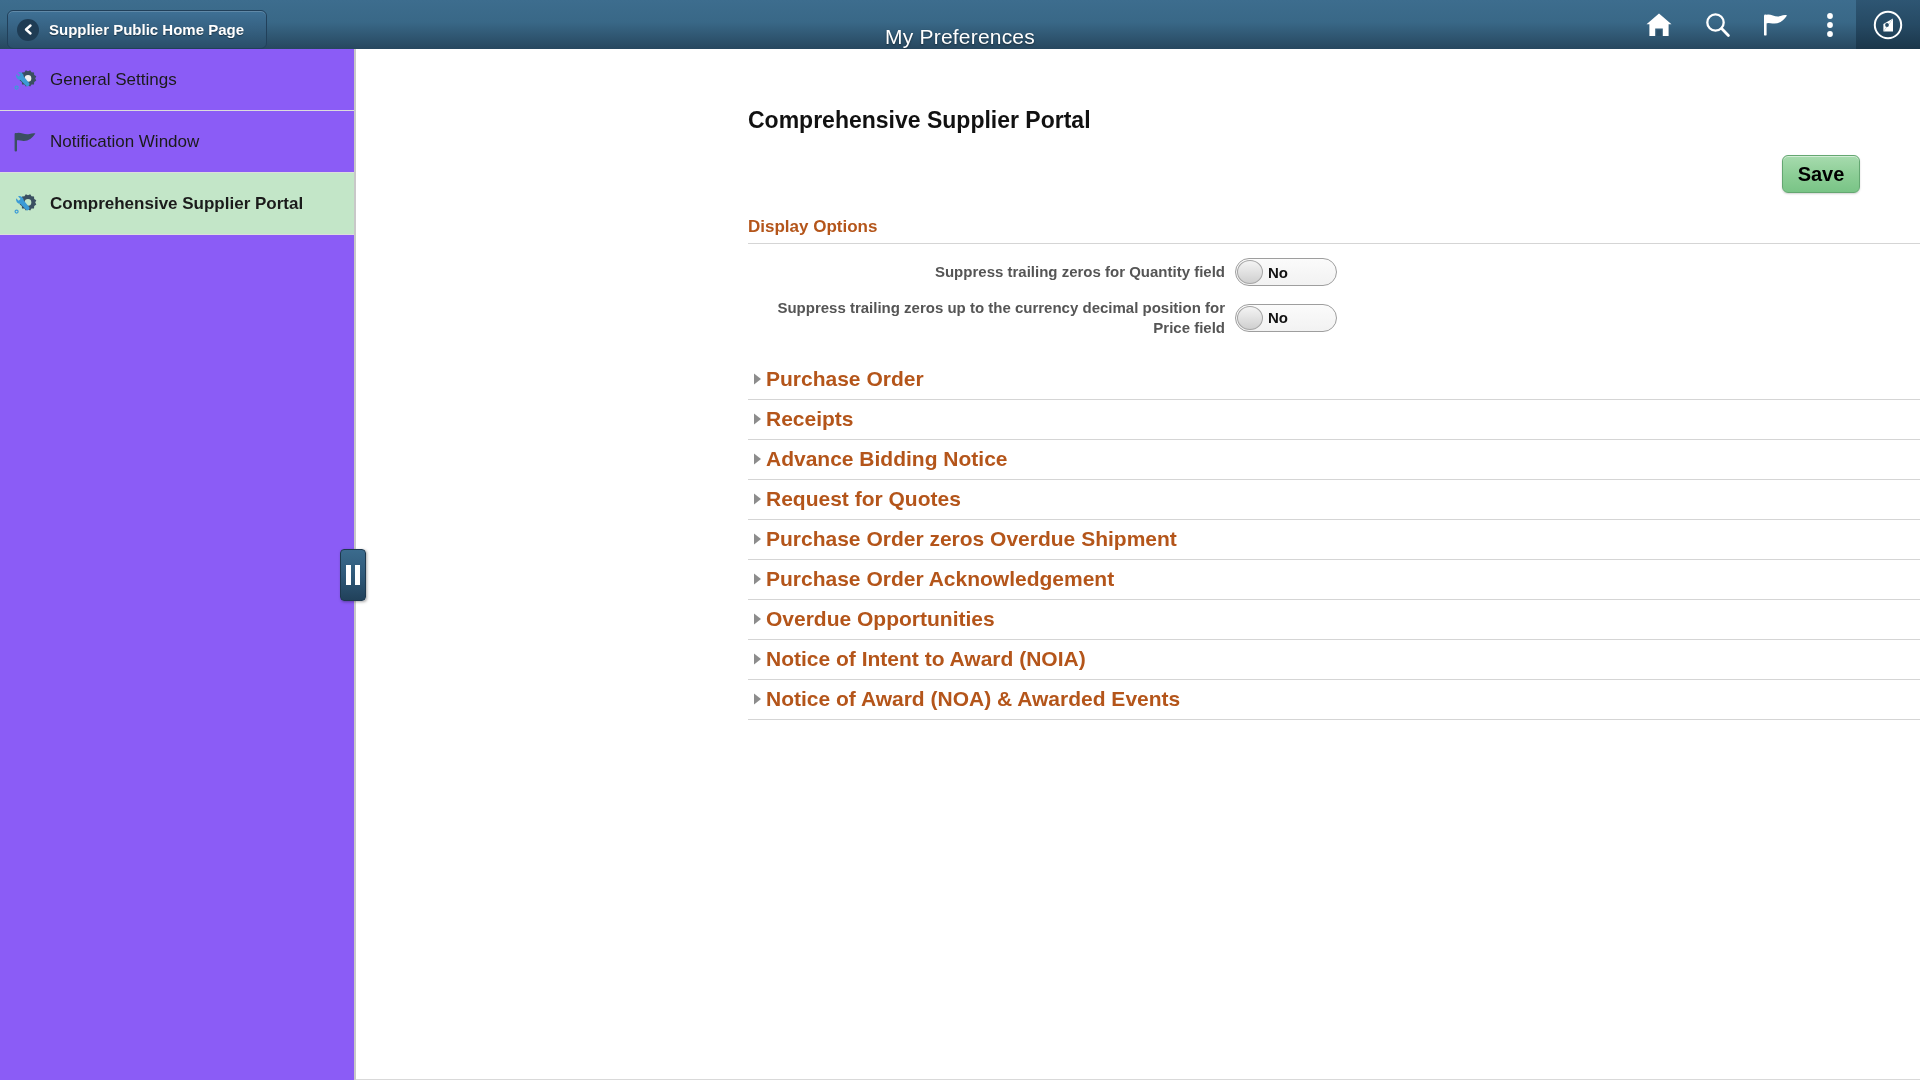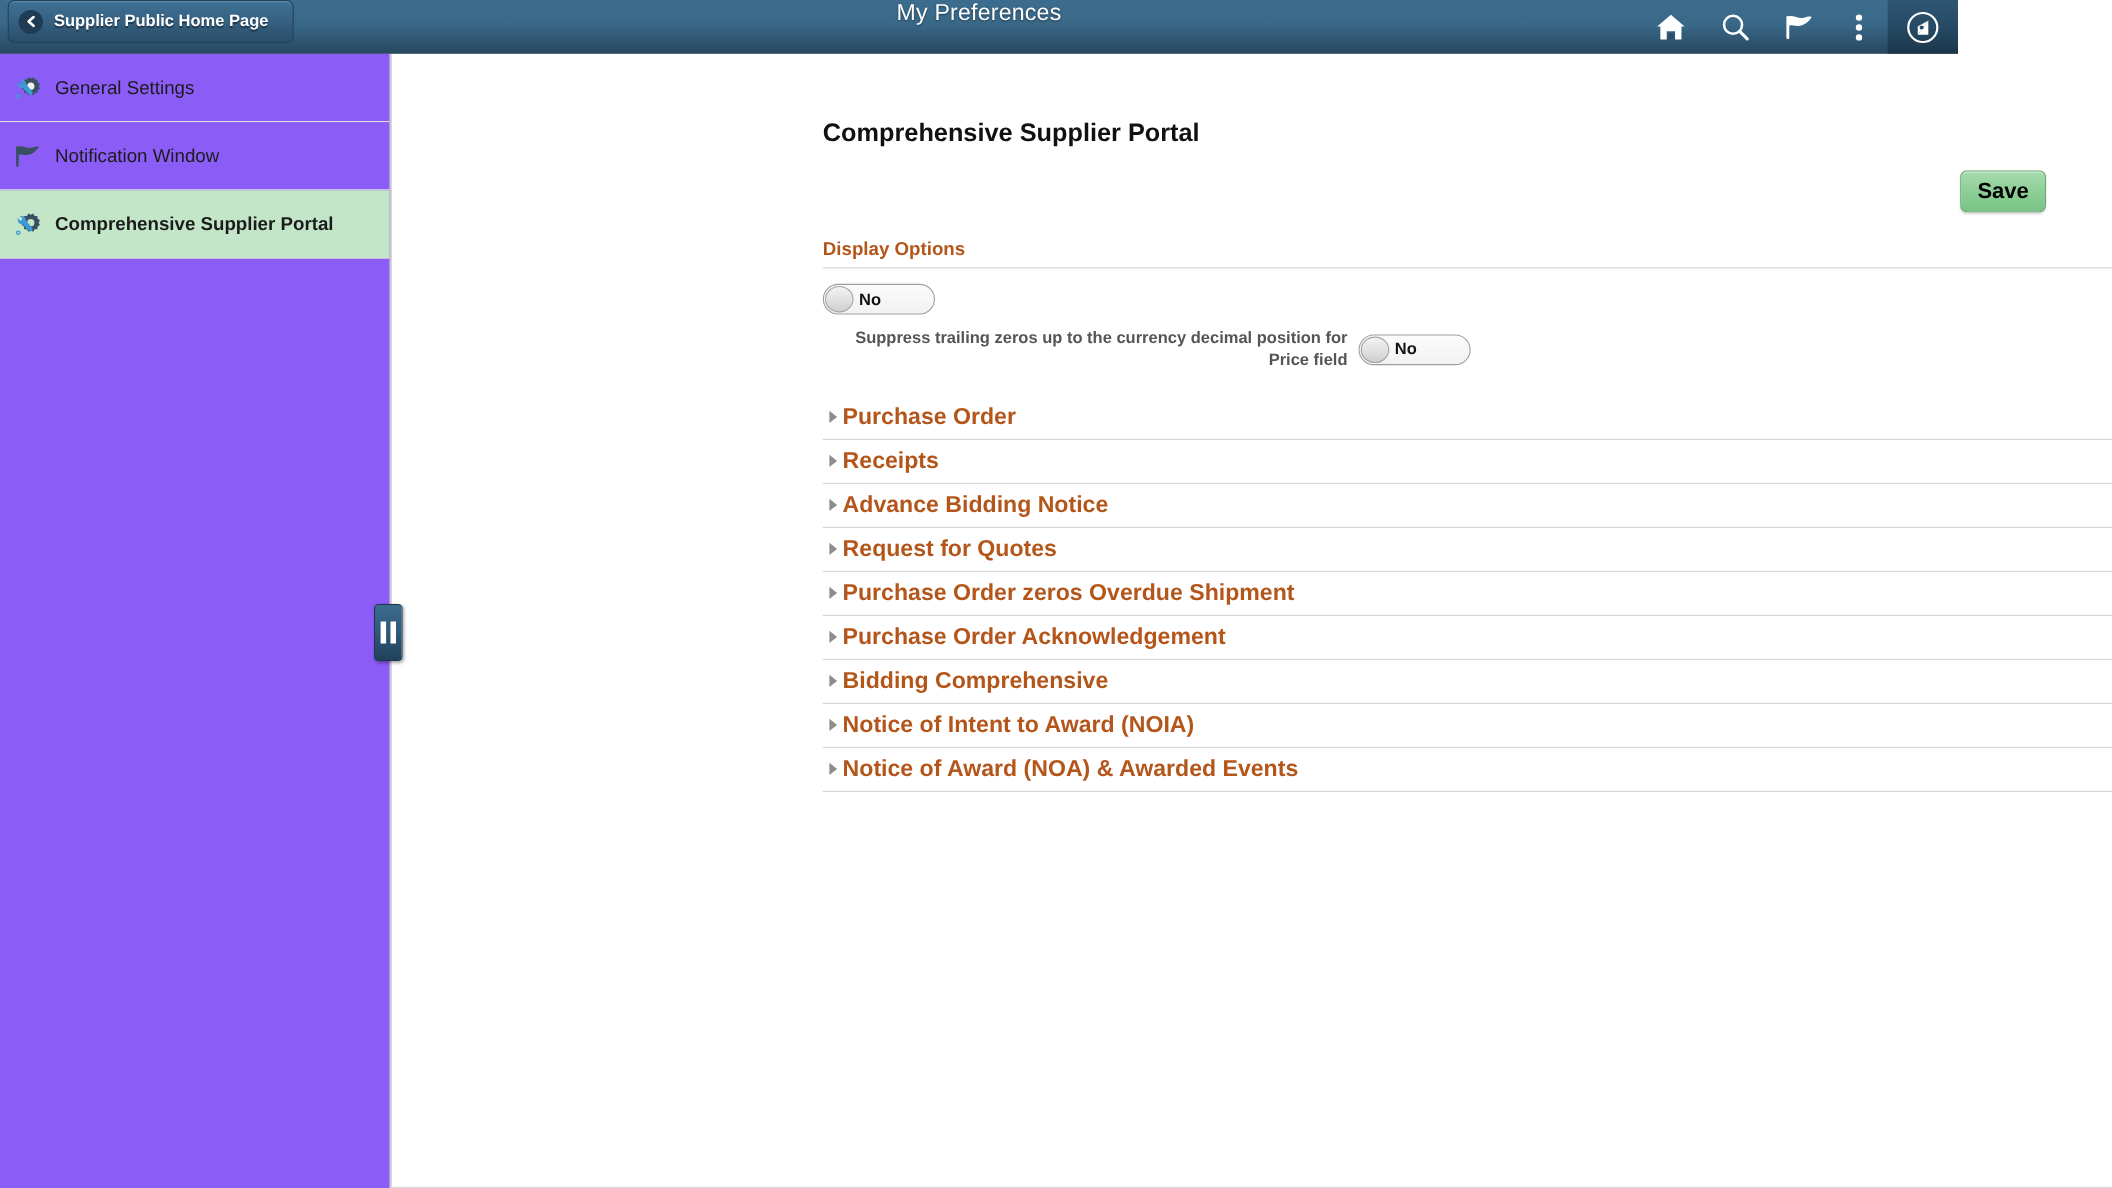--- a/index.html
+++ b/index.html
@@ -8,25 +8,25 @@
     width: 1920px;
     height: 1080px;
     overflow: hidden;
     font-family: "Liberation Sans", sans-serif;
     background: #ffffff;
   }
 
   
   .navbar {
     position: relative;
-    width: 1780px;
+    width: 1920px;
     height: 49px;
     background: linear-gradient(to bottom, #3d6d8e 0%, #396887 45%, #27475f 100%);
     display: flex;
-    align-items: flex-start;
+    align-items: flex-end;
   }
 
   .back-button {
     margin-left: 7px;
     height: 39px;
     display: flex;
     align-items: center;
     padding: 0 22px 0 9px;
     background: linear-gradient(to bottom, #3e7093 0%, #376display 40%, #2b516c 100%);
     background: linear-gradient(to bottom, #427characters 0%, #35607f 50%, #2a4f6a 100%);
@@ -383,20 +383,21 @@
 
     <button class="save-button">Save</button>
 
     <div class="sections">
 
       <div class="group-head">Display Options</div>
 
       <div class="option-rows">
 
         <div class="option-row">
+          <div class="option-label">Suppress trailing zeros for Quantity field</div>
           <div class="toggle">
             <span class="knob"></span>
             <span class="tg-text">No</span>
           </div>
         </div>
 
         <div class="option-row">
           <div class="option-label">Suppress trailing zeros up to the currency decimal position for Price field</div>
           <div class="toggle">
             <span class="knob"></span>
@@ -459,21 +460,21 @@
         </span>
         <span class="sec-label">Purchase Order Acknowledgement</span>
       </div>
 
       <div class="sec-row">
         <span class="sec-arrow">
           <svg width="9" height="12" viewBox="0 0 9 12">
               <polygon points="1,0.5 8,6 1,11.5" fill="#8c8c8c"></polygon>
             </svg>
         </span>
-        <span class="sec-label">Bidding Comprehensive</span>
+        <span class="sec-label">Overdue Opportunities</span>
       </div>
 
       <div class="sec-row">
         <span class="sec-arrow">
           <svg width="9" height="12" viewBox="0 0 9 12">
               <polygon points="1,0.5 8,6 1,11.5" fill="#8c8c8c"></polygon>
             </svg>
         </span>
         <span class="sec-label">Notice of Intent to Award (NOIA)</span>
       </div>

